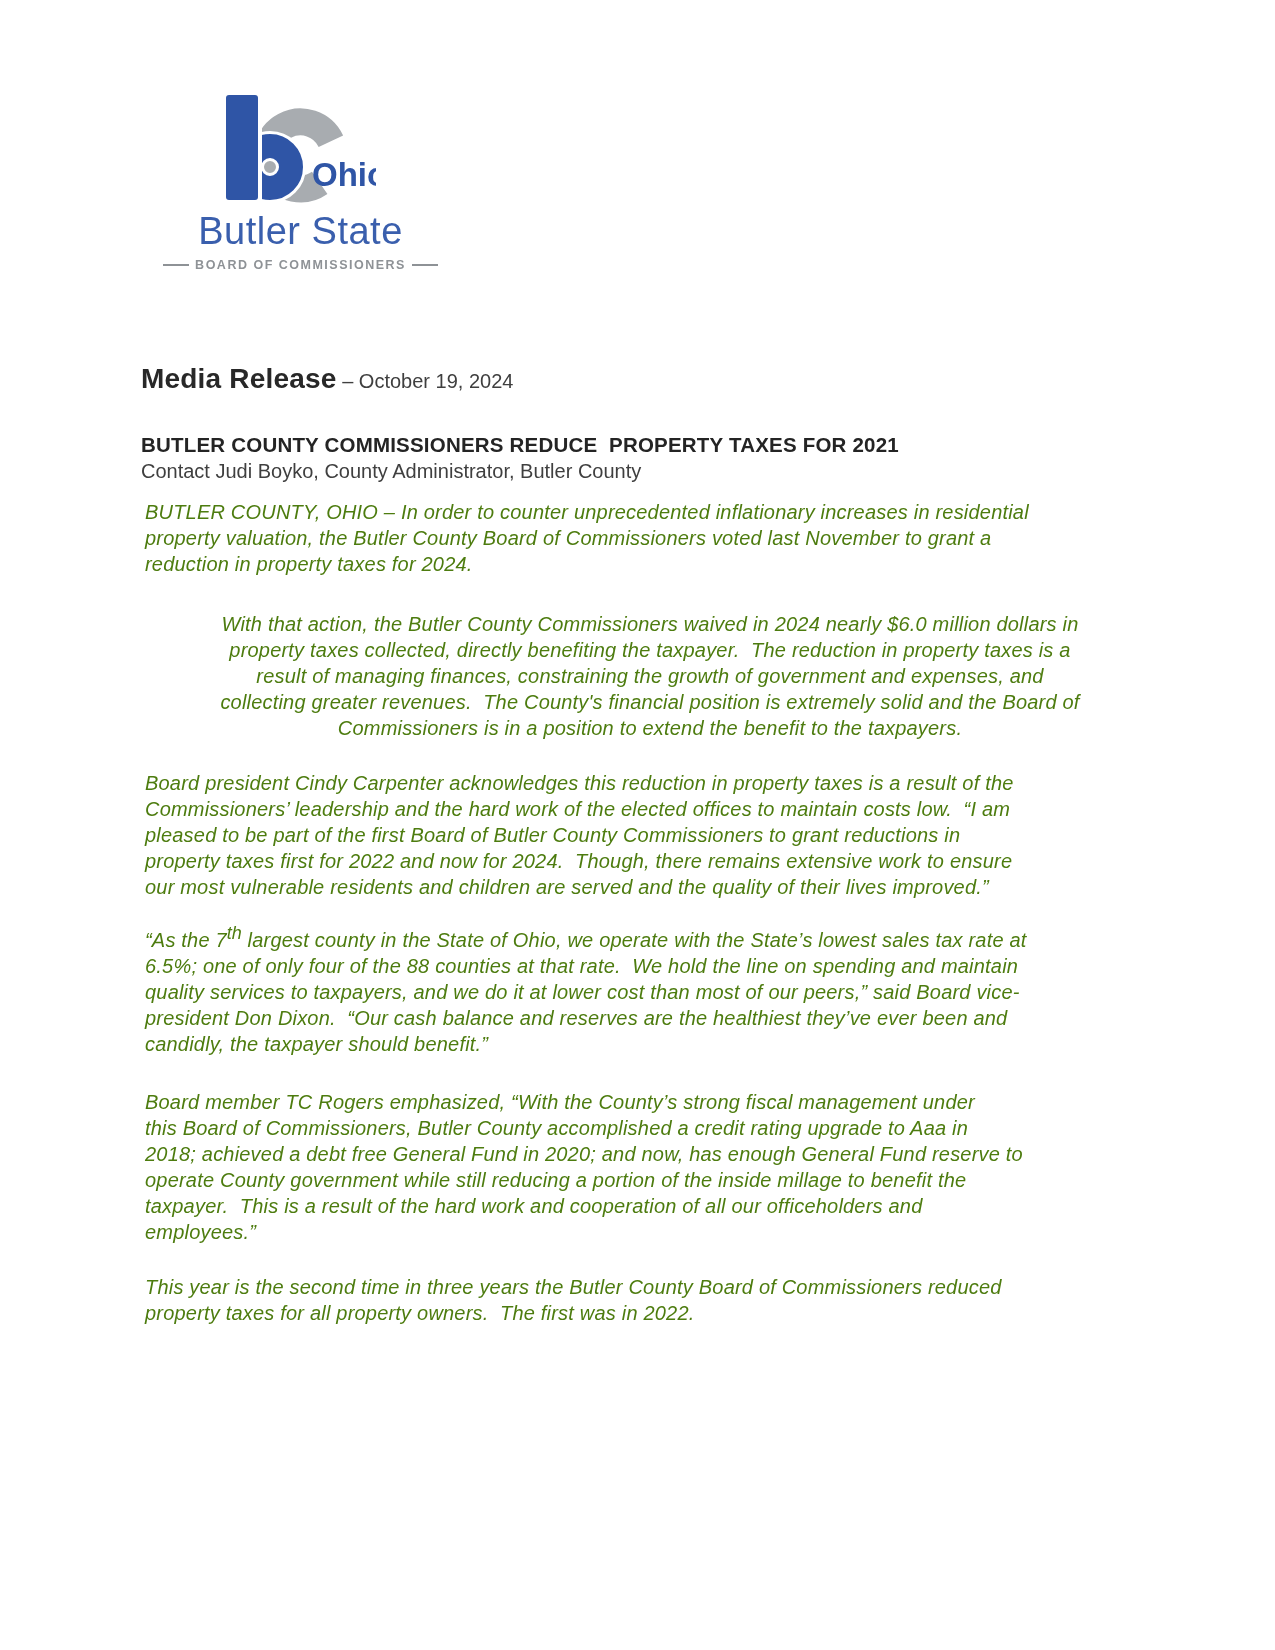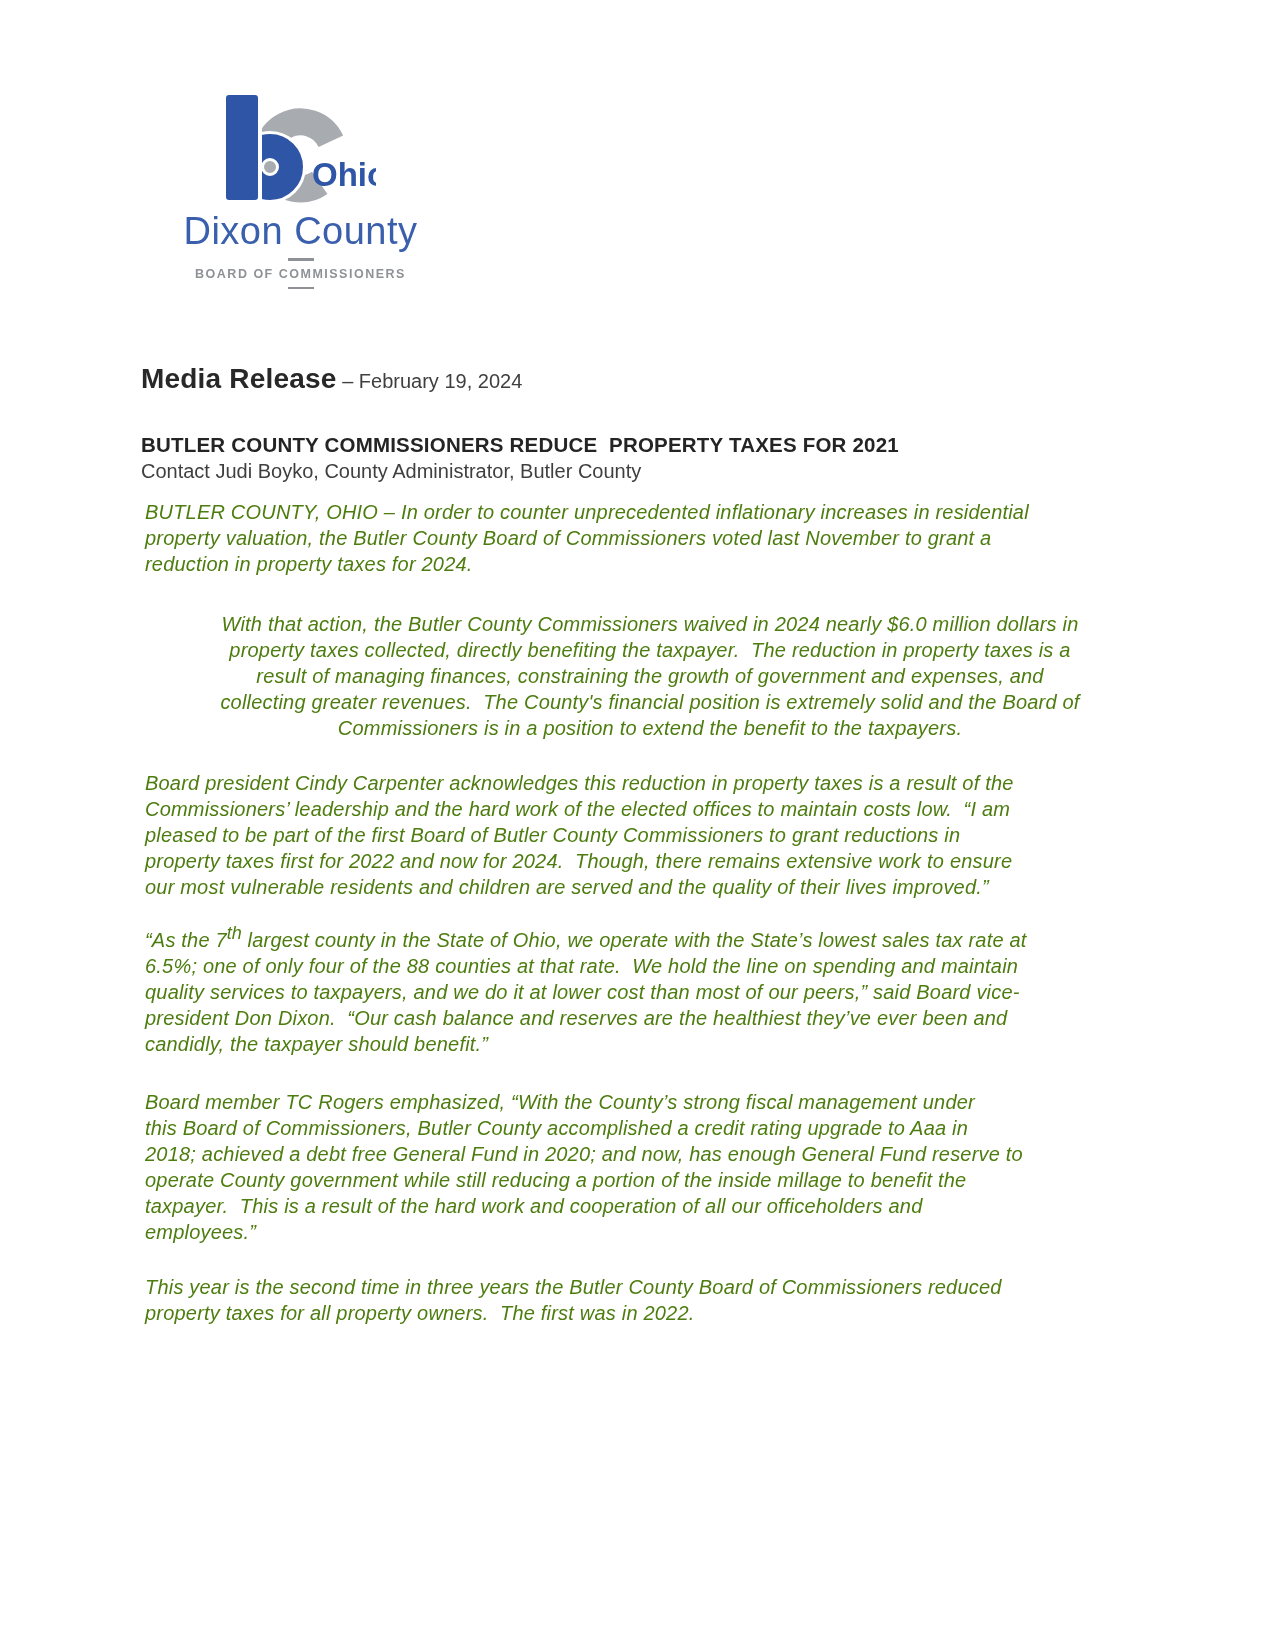--- a/index.html
+++ b/index.html
@@ -35,21 +35,20 @@
     display: flex;
     align-items: center;
     justify-content: center;
     gap: 6px;
     color: #8e9296;
     font-size: 12.5px;
     line-height: 14px;
     font-weight: 700;
     letter-spacing: 1.5px;
     white-space: nowrap;
-    flex-direction: column;
   }
   .sub-rule { width: 26px; height: 2.5px; background: #8e9296; flex: 0 0 auto; }
 
   
   .abs { position: absolute; left: 141px; width: 1010px; white-space: pre-wrap; }
 
   .release-header { top: 304px; font-size: 20px; line-height: 30px; }
   .release-label { font-weight: 700; font-size: 28px; color: #282828; letter-spacing: 0.2px; }
   .release-date { font-size: 20px; color: #3f3f3f; }
 
@@ -86,30 +85,30 @@
       <circle cx="44" cy="72" r="21" fill="none" stroke="#ffffff" stroke-width="30"></circle>
 
       <circle cx="44" cy="72" r="21" fill="none" stroke-width="24" stroke="#2f55a6"></circle>
 
       <rect x="0" y="0" width="36" height="107" fill="#ffffff"></rect>
 
       <rect x="0" y="0" width="32" height="105" rx="3" fill="#2f55a6"></rect>
 
       <text x="86" y="91" font-size="33" font-weight="600" font-family="Liberation Sans, sans-serif" fill="#2f55a6">Ohio</text>
     </svg>
-    <div class="logo-name">Dixon County</div>
+    <div class="logo-name">Butler State</div>
     <div class="logo-sub">
       <span class="sub-rule"></span>
       <span>BOARD OF COMMISSIONERS</span>
       <span class="sub-rule"></span>
     </div>
   </header>
 
   <section class="abs release-header">
-    <div><span class="release-label">Media Release</span><span class="release-date"> – February 19, 2024</span></div>
+    <div><span class="release-label">Media Release</span><span class="release-date"> – October 19, 2024</span></div>
     <div>Contact Judi Boyko, County Administrator, Butler County</div>
   </section>
 
   <h1 class="abs headline">BUTLER COUNTY COMMISSIONERS REDUCE  PROPERTY TAXES FOR 2021</h1>
 
   <p class="abs para p1">BUTLER COUNTY, OHIO – In order to counter unprecedented inflationary increases in residential
 property valuation, the Butler County Board of Commissioners voted last November to grant a
 reduction in property taxes for 2024.</p>
   <p class="abs para p2">With that action, the Butler County Commissioners waived in 2024 nearly $6.0 million dollars in
 property taxes collected, directly benefiting the taxpayer.  The reduction in property taxes is a

